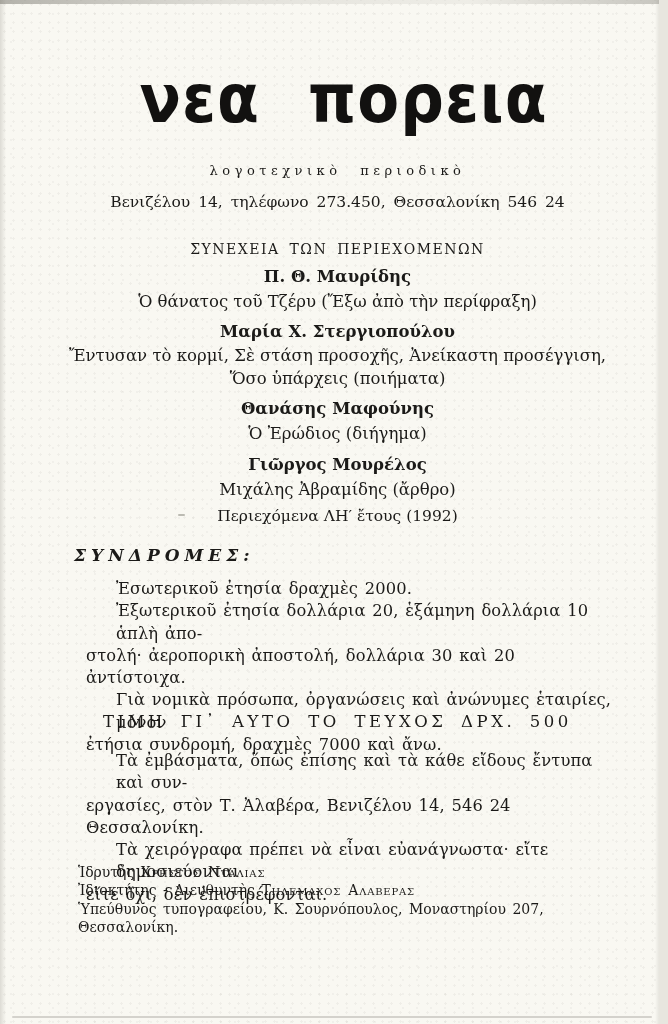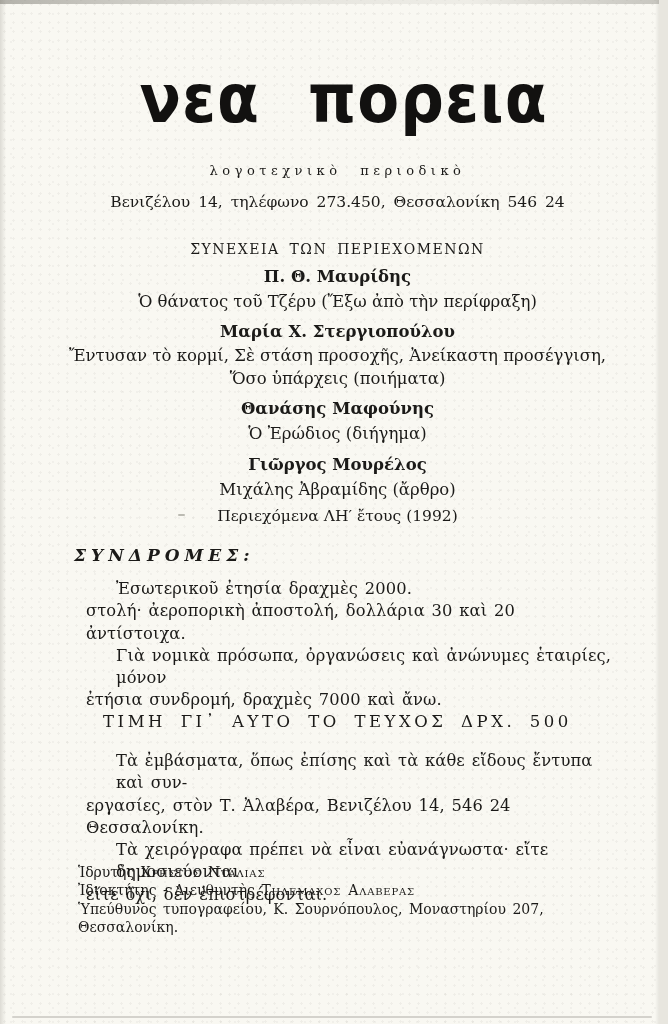--- a/index.html
+++ b/index.html
@@ -85,20 +85,21 @@
 
   <div class="abs c toc-author" style="top:455px">Γιῶργος Μουρέλος</div>
   <div class="abs c toc-work" style="top:480px"><span class="it">Μιχάλης Ἀβραμίδης</span> <span class="rm">(ἄρθρο)</span></div>
 
   <div class="abs c toc-volume">Περιεχόμενα ΛΗ′ ἔτους (1992)</div>
 
   <div class="abs subs-heading">ΣΥΝΔΡΟΜΕΣ:</div>
 
   <div class="abs body-block subs-block">
     <div class="line indent">Ἐσωτερικοῦ ἐτησία δραχμὲς 2000.</div>
+    <div class="line indent">Ἐξωτερικοῦ ἐτησία δολλάρια 20, ἑξάμηνη δολλάρια 10 ἁπλὴ ἀπο-</div>
     <div class="line">στολή· ἀεροπορικὴ ἀποστολή, δολλάρια 30 καὶ 20 ἀντίστοιχα.</div>
     <div class="line indent">Γιὰ νομικὰ πρόσωπα, ὀργανώσεις καὶ ἀνώνυμες ἑταιρίες, μόνον</div>
     <div class="line">ἐτήσια συνδρομή, δραχμὲς 7000 καὶ ἄνω.</div>
   </div>
 
   <div class="abs c price-line">ΤΙΜΗ ΓΙ᾽ ΑΥΤΟ ΤΟ ΤΕΥΧΟΣ ΔΡΧ. 500</div>
 
   <div class="abs body-block notes-block">
     <div class="line indent">Τὰ ἐμβάσματα, ὅπως ἐπίσης καὶ τὰ κάθε εἴδους ἔντυπα καὶ συν-</div>
     <div class="line">εργασίες, στὸν Τ. Ἀλαβέρα, Βενιζέλου 14, 546 24 Θεσσαλονίκη.</div>

